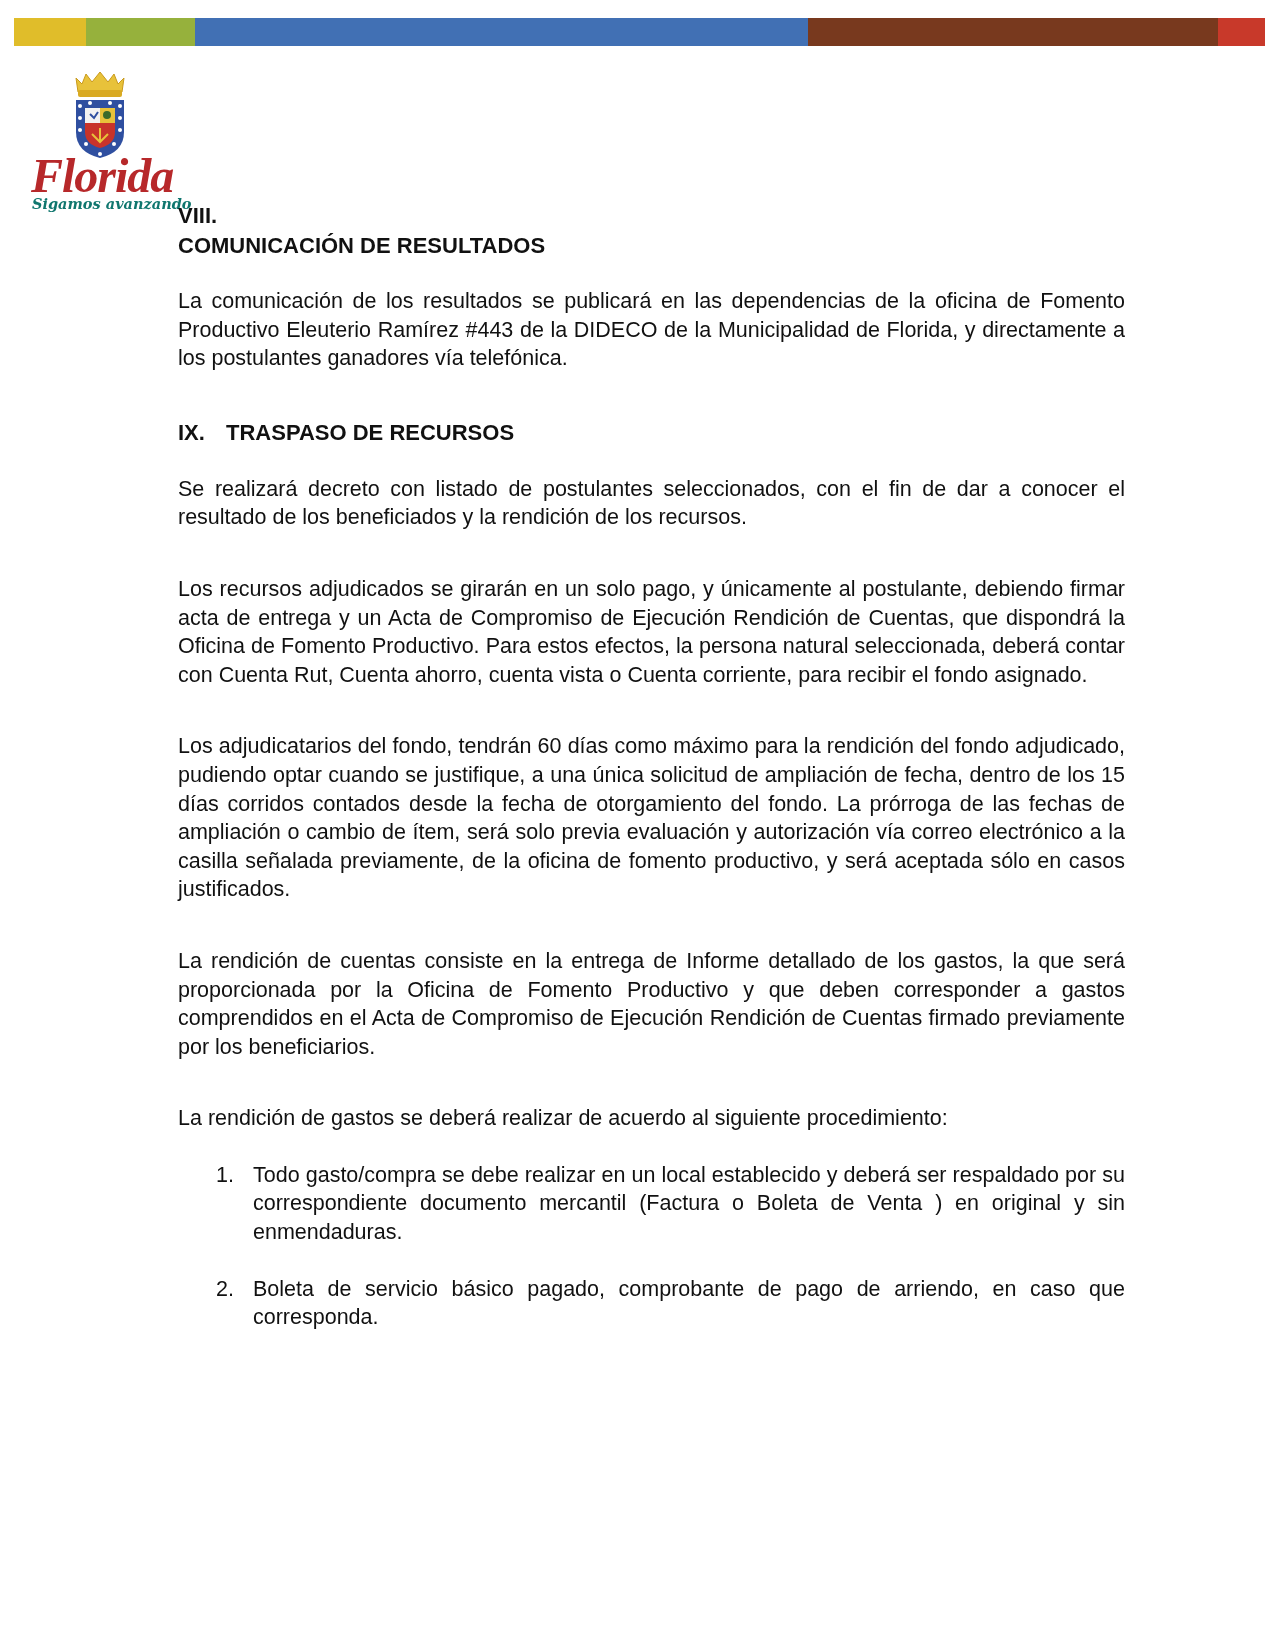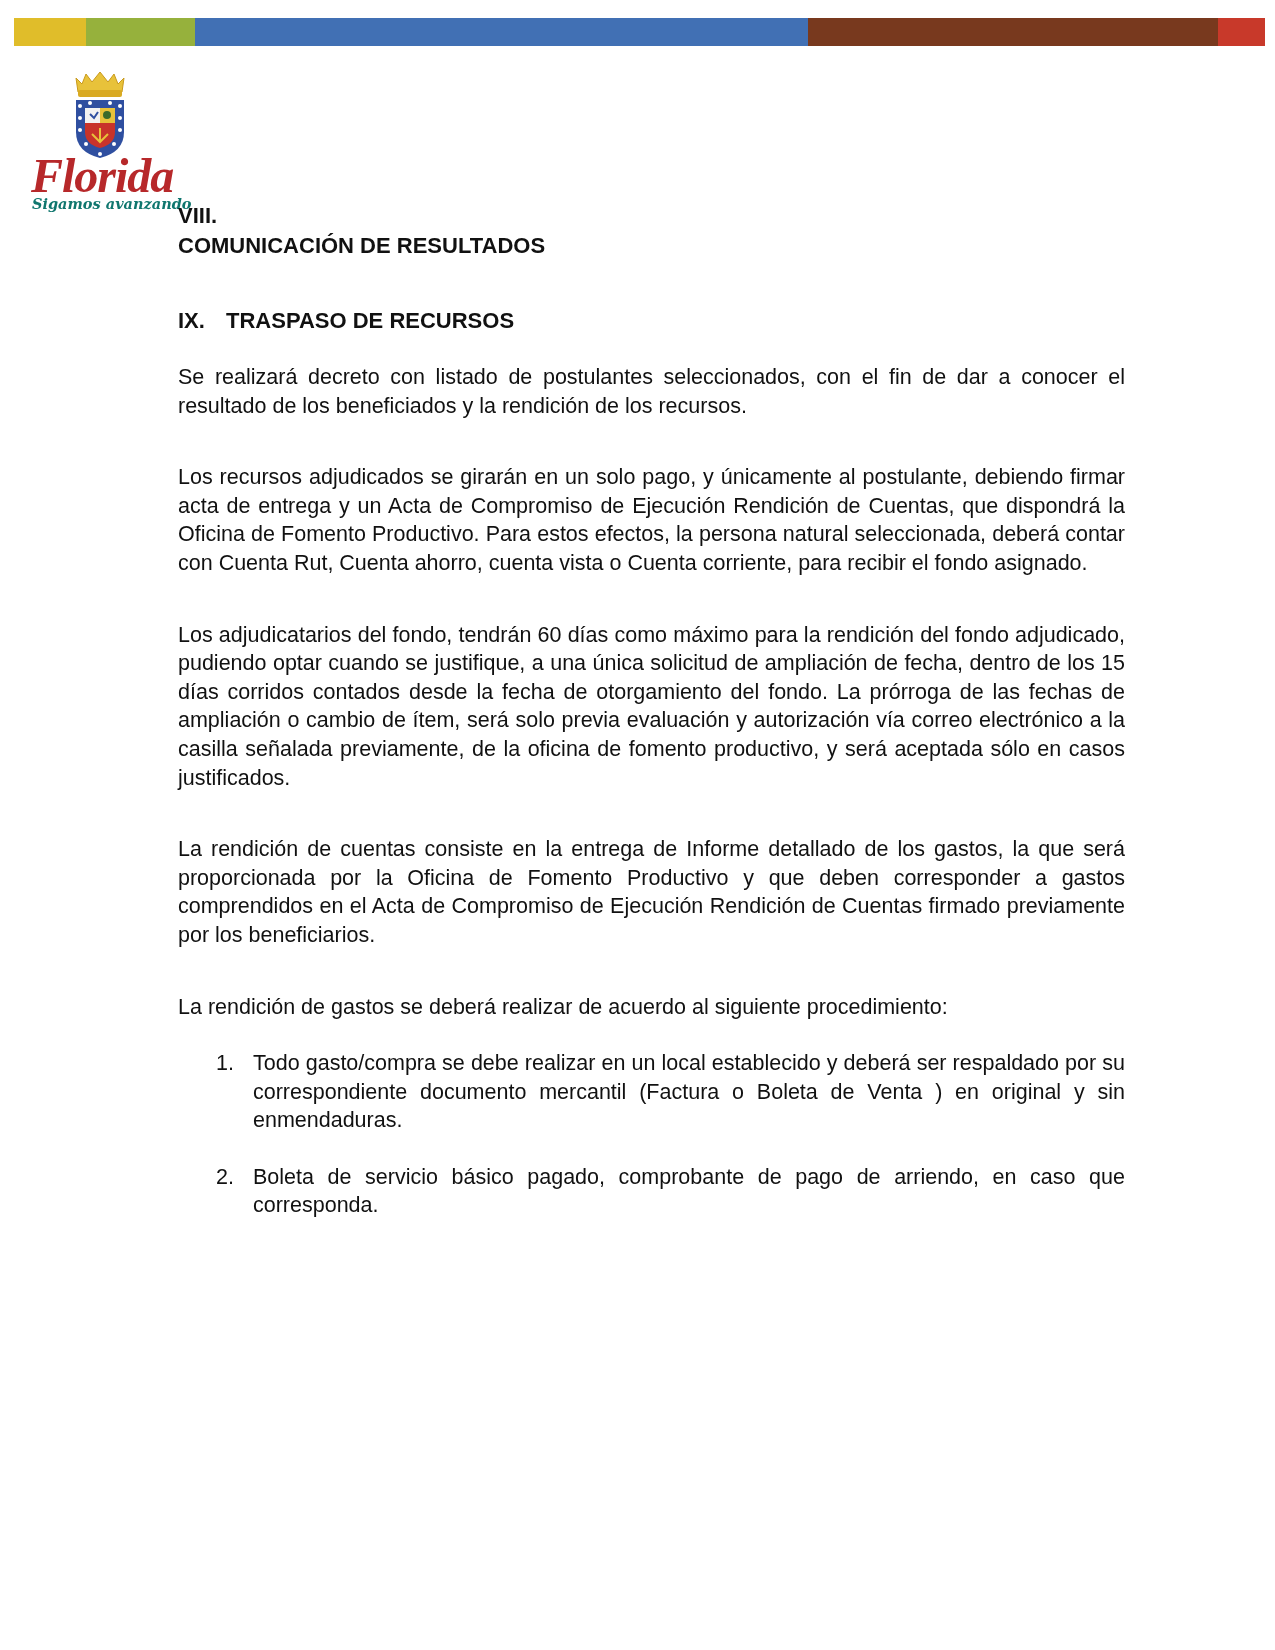--- a/index.html
+++ b/index.html
@@ -73,20 +73,21 @@
   </svg>
   <div class="word">Florida</div>
   <div class="tag">Sigamos avanzando</div>
 </div>
 
 <div class="content">
   <h2 class="h8">
     <span class="num">VIII.</span>
     <span>COMUNICACIÓN DE RESULTADOS</span>
   </h2>
+  <p class="p1">La comunicación de los resultados se publicará en las dependencias de la oficina de Fomento Productivo Eleuterio Ramírez #443 de la DIDECO de la Municipalidad de Florida, y directamente a los postulantes ganadores vía telefónica.</p>
 
   <h2 class="h9">
     <span class="num">IX.</span>
     <span>TRASPASO DE RECURSOS</span>
   </h2>
   <p class="p2">Se realizará decreto con listado de postulantes seleccionados, con el fin de dar a conocer el resultado de los beneficiados y la rendición de los recursos.</p>
   <p class="p3">Los recursos adjudicados se girarán en un solo pago, y únicamente al postulante, debiendo firmar acta de entrega y un Acta de Compromiso de Ejecución Rendición de Cuentas, que dispondrá la Oficina de Fomento Productivo. Para estos efectos, la persona natural seleccionada, deberá contar con Cuenta Rut, Cuenta ahorro, cuenta vista o Cuenta corriente, para recibir el fondo asignado.</p>
   <p class="p4">Los adjudicatarios del fondo, tendrán 60 días como máximo para la rendición del fondo adjudicado, pudiendo optar cuando se justifique, a una única solicitud de ampliación de fecha, dentro de los 15 días corridos contados desde la fecha de otorgamiento del fondo. La prórroga de las fechas de ampliación o cambio de ítem, será solo previa evaluación y autorización vía correo electrónico a la casilla señalada previamente, de la oficina de fomento productivo, y será aceptada sólo en casos justificados.</p>
   <p class="p5">La rendición de cuentas consiste en la entrega de Informe detallado de los gastos,  la que será proporcionada por la Oficina de Fomento Productivo y que deben corresponder a gastos comprendidos en el Acta de Compromiso de Ejecución Rendición de Cuentas firmado previamente por los beneficiarios.</p>
   <p class="p7">La rendición de gastos se deberá realizar de acuerdo al siguiente procedimiento:</p>

